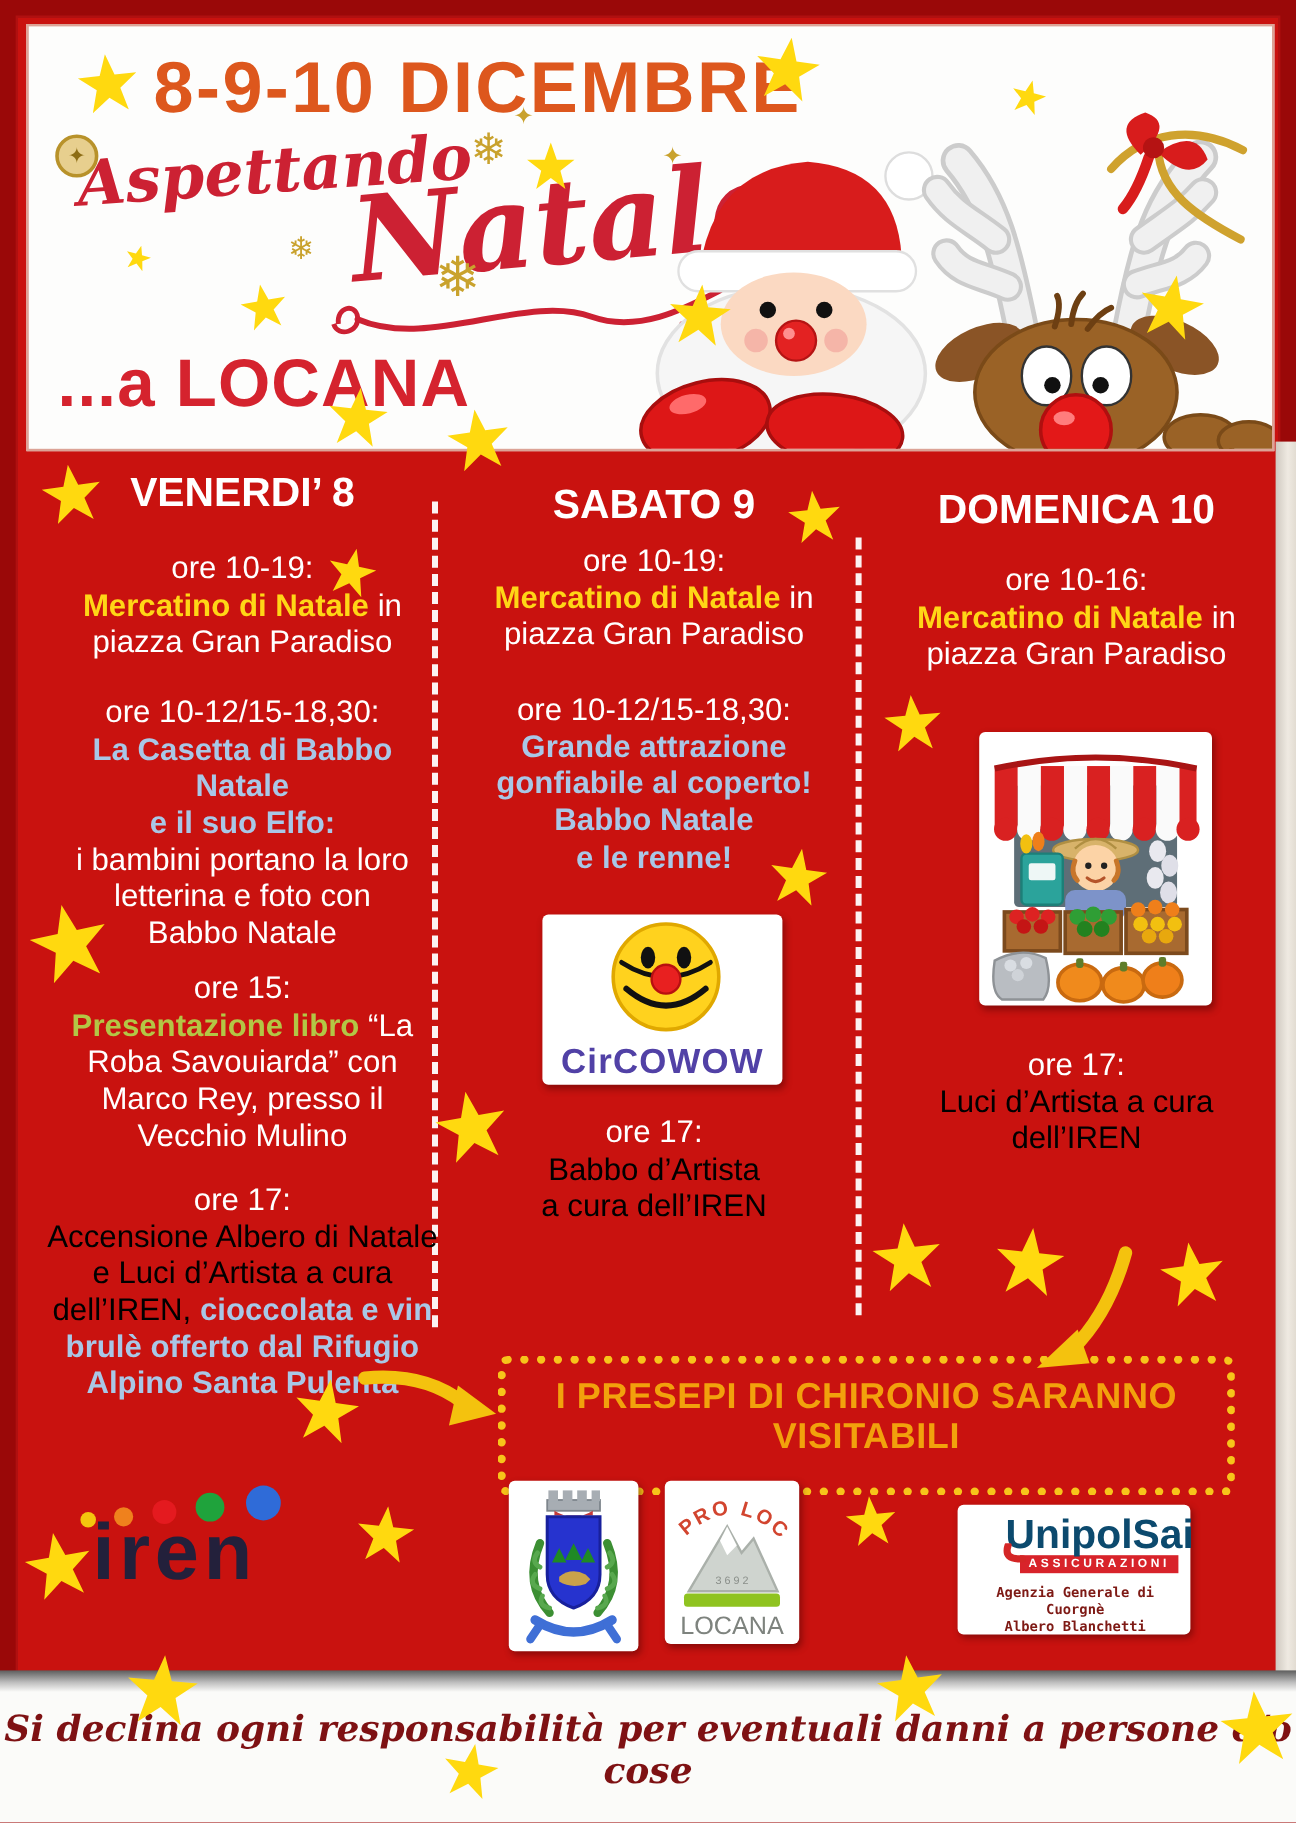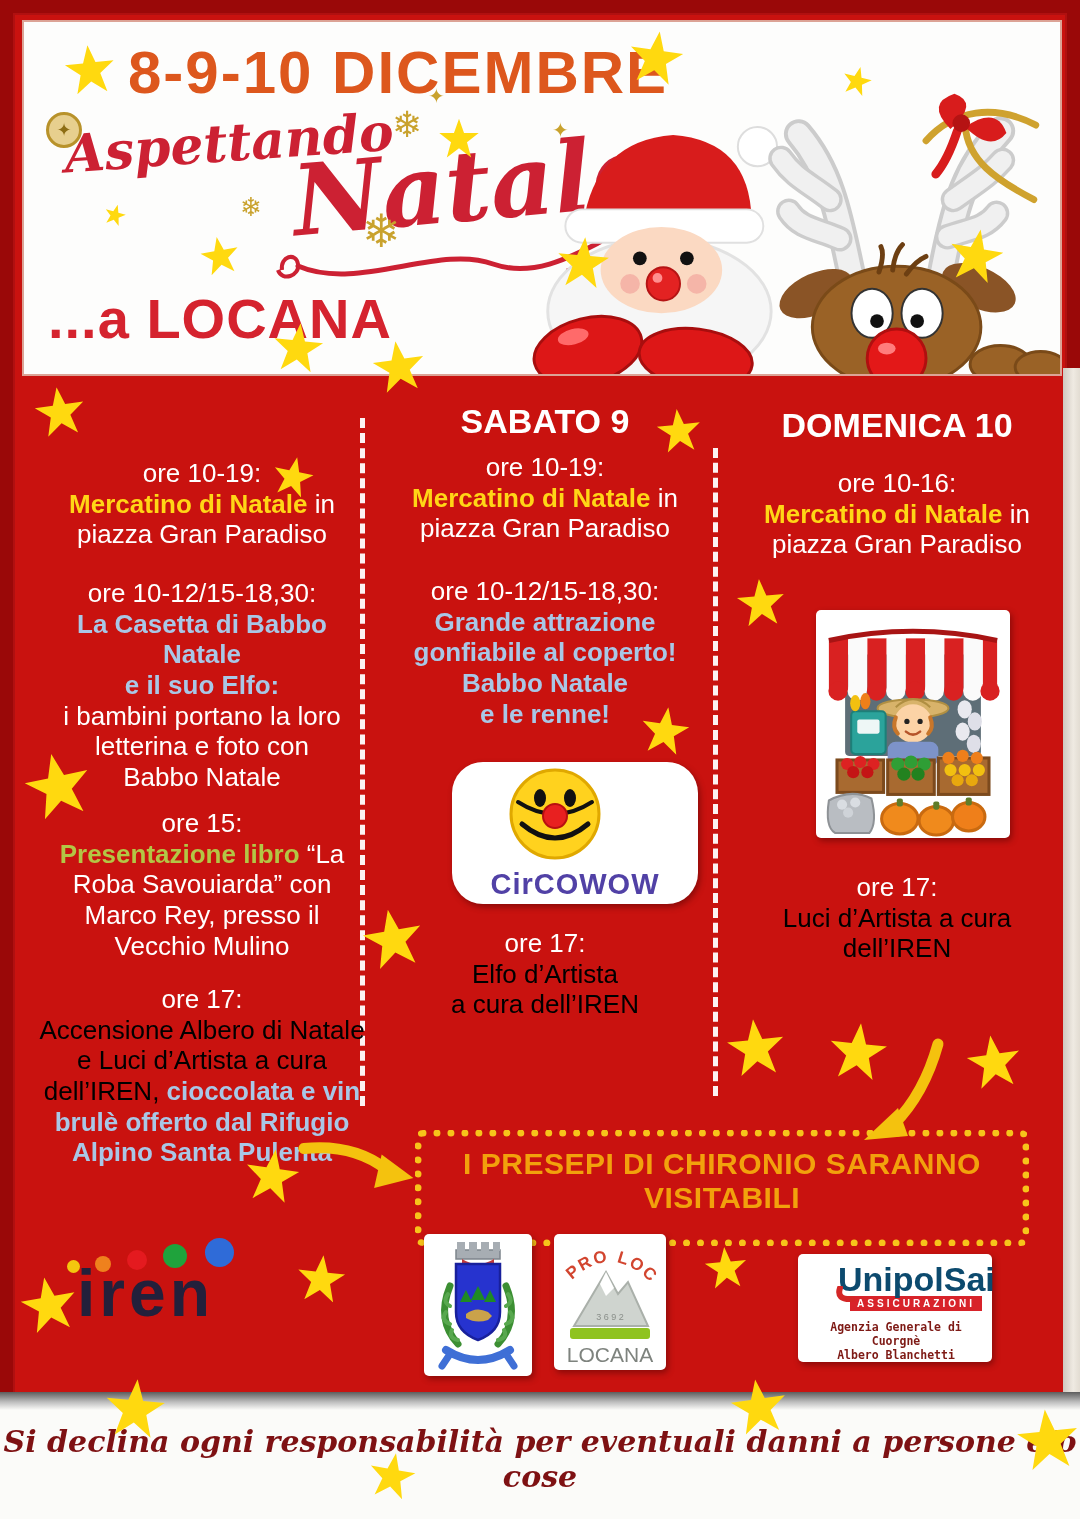--- a/index.html
+++ b/index.html
@@ -142,20 +142,21 @@
     <path d="M470,46 C472,82 502,102 540,122" fill="none" stroke="#cfa22e" stroke-width="7" stroke-linecap="round"></path>
     <path d="M455,50 q-26,-26 4,-36 q26,9 -4,36 Z" fill="#d81c1c"></path>
     <path d="M470,48 q32,-22 42,6 q-16,20 -42,-6 Z" fill="#d81c1c"></path>
     <path d="M462,52 q-10,30 -22,44" fill="none" stroke="#d81c1c" stroke-width="9" stroke-linecap="round"></path>
     <circle cx="466" cy="44" r="9" fill="#b51313"></circle>
   </svg>
 
   <div class="divider" style="left:360px;top:418px;height:688px;"></div>
   <div class="divider" style="left:713px;top:448px;height:648px;"></div>
 
+  <div class="col-title" style="left:38px;top:392px;width:328px;">VENERDI’ 8</div>
 
   <div class="event" style="left:38px;top:458px;width:328px;">
     <span class="w">ore 10-19:</span><br>
     <span class="y">Mercatino di Natale</span><span class="w"> in</span><br>
     <span class="w">piazza Gran Paradiso</span>
   </div>
 
   <div class="event" style="left:38px;top:578px;width:328px;">
     <span class="w">ore 10-12/15-18,30:</span><br>
     <span class="bl pre">La Casetta di Babbo
@@ -185,35 +186,35 @@
   </div>
 
   <div class="event" style="left:380px;top:576px;width:330px;">
     <span class="w">ore 10-12/15-18,30:</span><br>
     <span class="bl pre">Grande attrazione
 gonfiabile al coperto!
 Babbo Natale
 e le renne!</span>
   </div>
 
-  <div class="whitebox" style="left:452px;top:762px;width:246px;height:142px;border-radius:31px;">
+  <div class="whitebox" style="left:452px;top:762px;width:200px;height:142px;">
     <svg width="206" height="104" viewBox="0 0 206 104">
       <circle cx="103" cy="52" r="44" fill="#ffd21e" stroke="#e0a800" stroke-width="3"></circle>
       <path d="M66,40 Q103,64 140,40" fill="none" stroke="#111" stroke-width="4" stroke-linecap="round"></path>
       <ellipse cx="88" cy="36" rx="6" ry="9" fill="#111"></ellipse>
       <ellipse cx="118" cy="36" rx="6" ry="9" fill="#111"></ellipse>
       <path d="M70,62 Q103,90 136,62" fill="none" stroke="#111" stroke-width="5" stroke-linecap="round"></path>
       <circle cx="103" cy="54" r="12" fill="#e82020" stroke="#b81010" stroke-width="2"></circle>
     </svg>
     <span class="circowow-label">CirCOWOW</span>
   </div>
 
   <div class="event" style="left:380px;top:928px;width:330px;">
     <span class="w">ore 17:</span><br>
-    <span class="or pre">Elfo d’Artista
+    <span class="or pre">Babbo d’Artista
 a cura dell’IREN</span>
   </div>
 
 
   <div class="col-title" style="left:730px;top:406px;width:334px;">DOMENICA 10</div>
 
   <div class="event" style="left:730px;top:468px;width:334px;">
     <span class="w">ore 10-16:</span><br>
     <span class="y">Mercatino di Natale</span><span class="w"> in</span><br>
     <span class="w">piazza Gran Paradiso</span>

